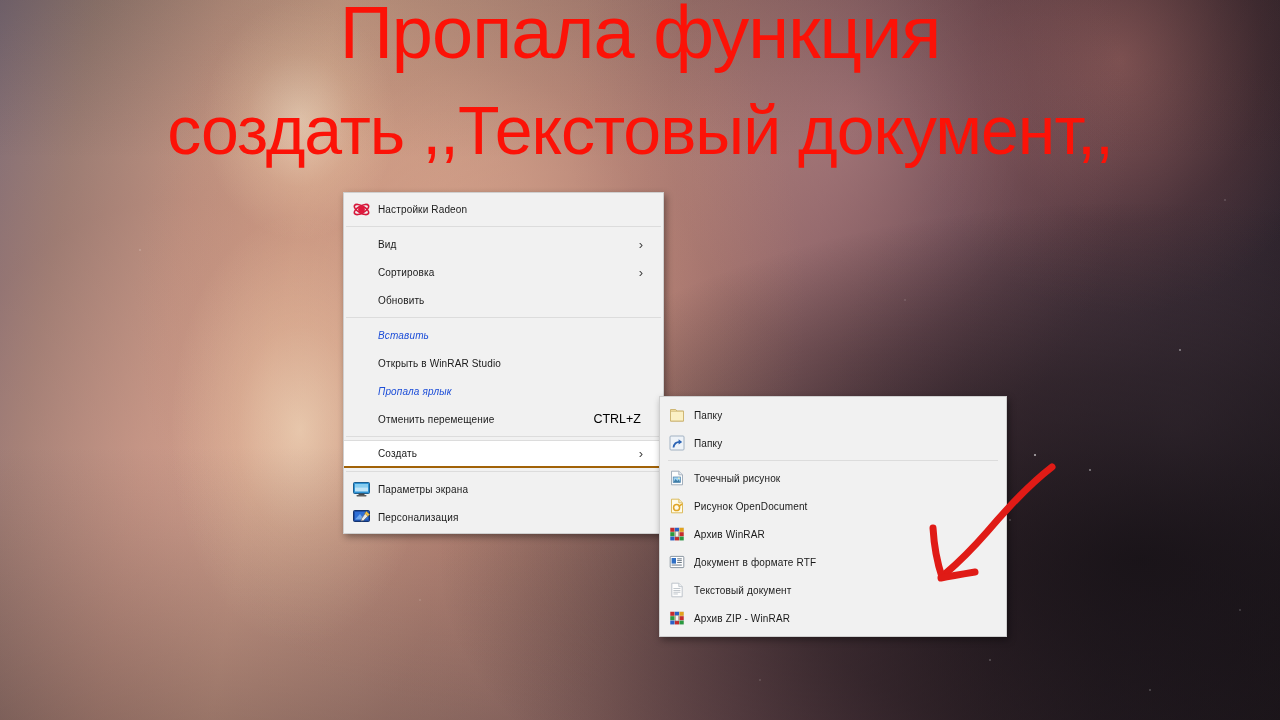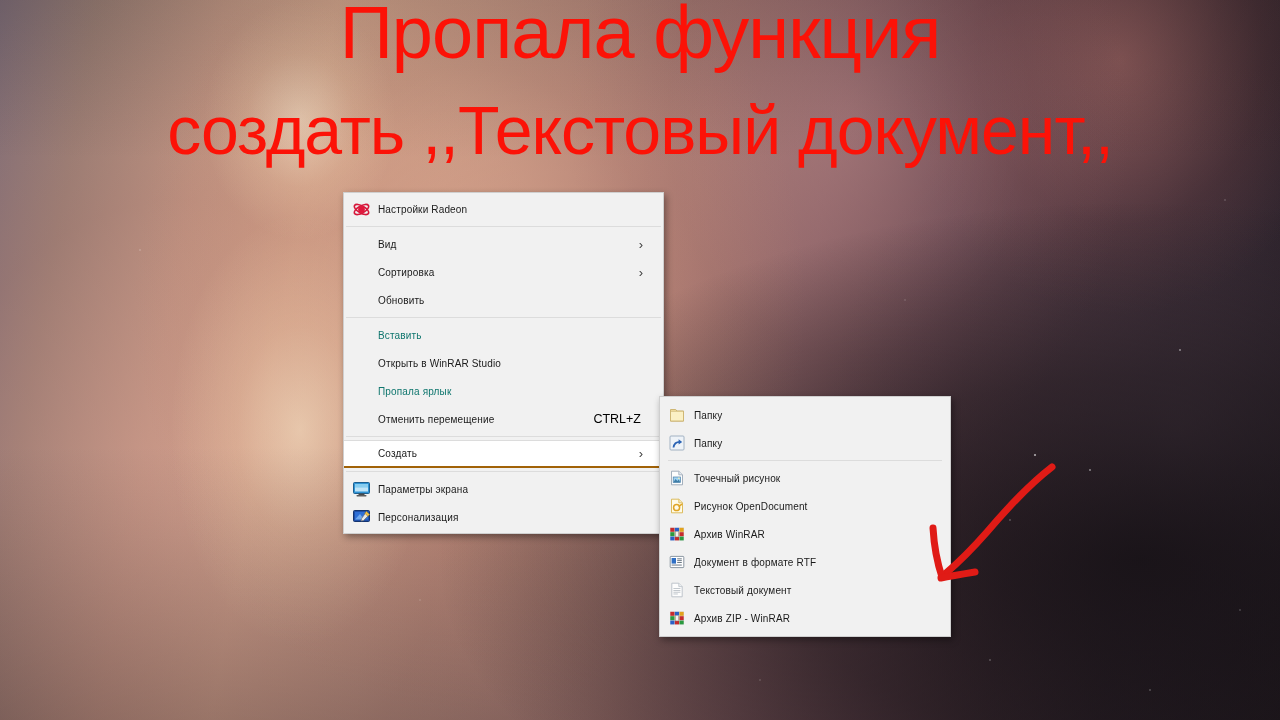--- a/index.html
+++ b/index.html
@@ -118,21 +118,21 @@
 
   #main-menu {
     left: 343px;
     top: 192px;
     width: 321px;
   }
 
   #new-submenu {
     left: 659px;
     top: 396px;
-    width: 292px;
+    width: 348px;
     padding: 4px 0;
   }
 
   .mi {
     position: relative;
     display: flex;
     align-items: center;
     height: 28px;
     padding: 0 10px 0 0;
     cursor: default;
@@ -157,21 +157,21 @@
     color: #000000;
     padding-right: 12px;
   }
   .mi .chev {
     width: 16px;
     text-align: center;
     font-size: 13px;
     color: #404040;
     padding-right: 4px;
   }
-  .mi.disabled .label { color: #0f766e; }
+  .mi.disabled .label { color: #1d4ed8; font-style: italic; }
 
   .mi.selected {
     background: #ffffff;
     border-top: 1px solid #dcdcdc;
     border-bottom: 2px solid #a16207;
     height: 28px;
   }
 
   .sep {
     height: 1px;

